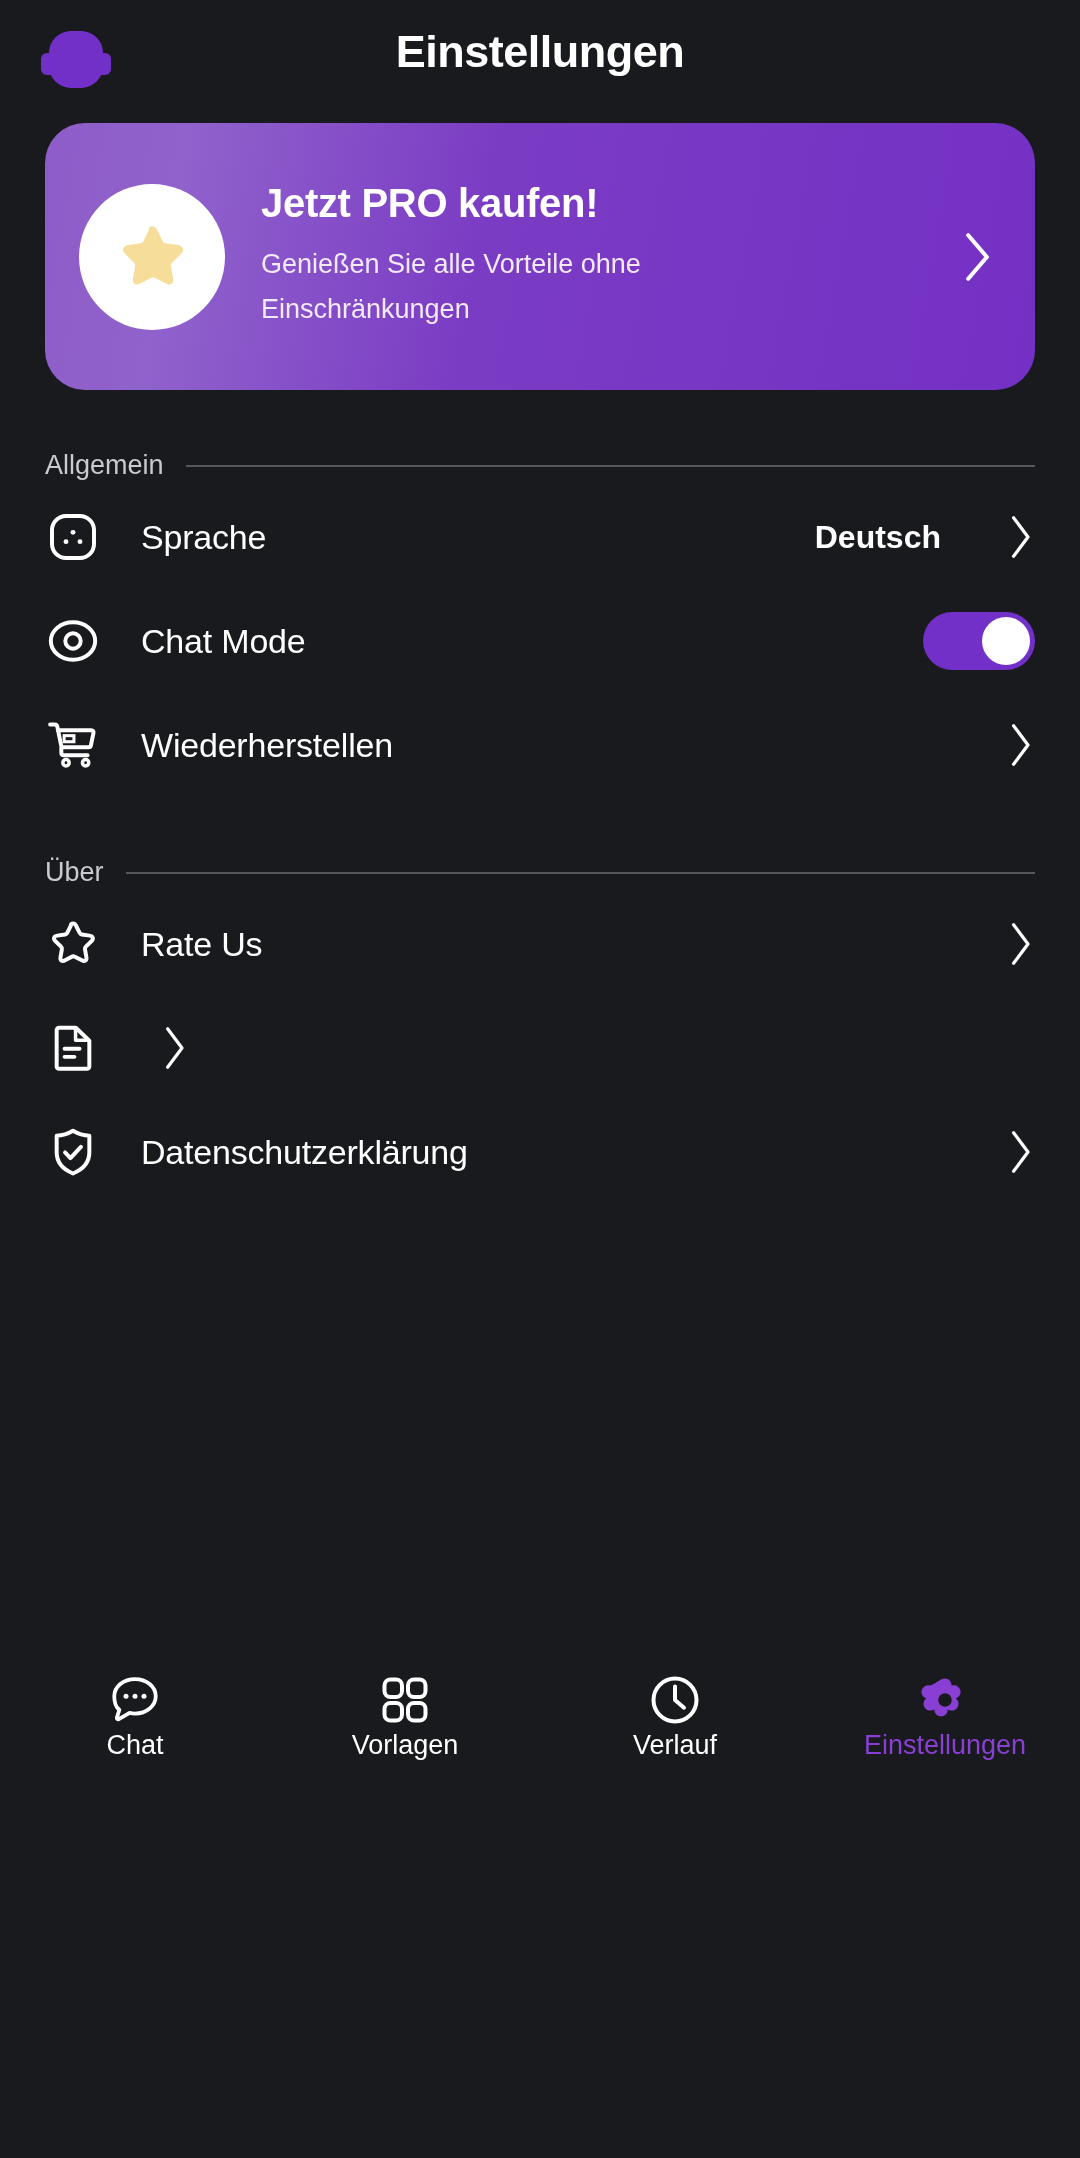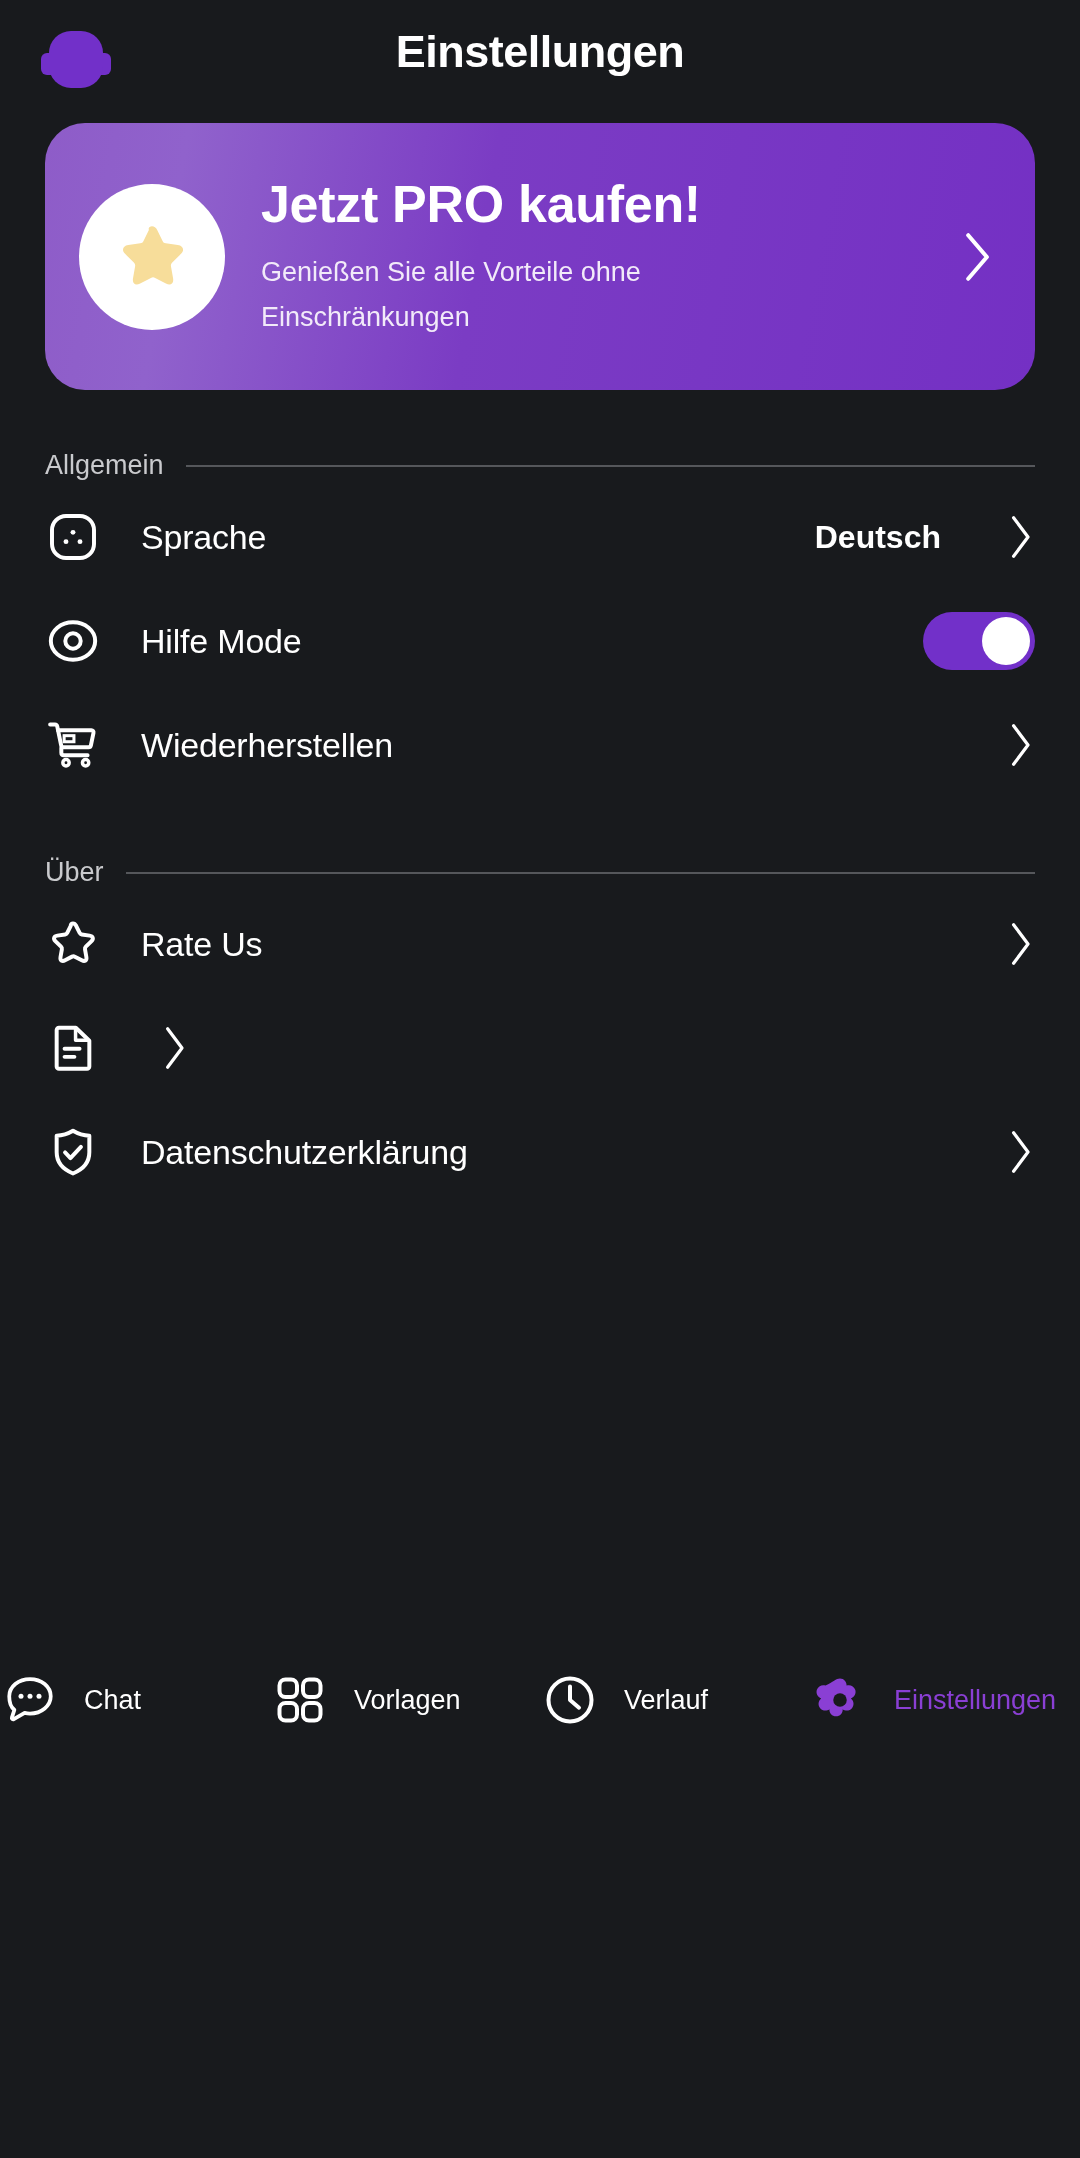--- a/index.html
+++ b/index.html
@@ -41,21 +41,21 @@
     position:relative; height:267px; border-radius:40px;
     background:linear-gradient(100deg,#8e5cc8 0%, #9062cc 14%, #7b3cc4 44%, #7430c4 100%);
     display:flex; align-items:center; padding:0 34px; overflow:hidden;
   }
   .banner-star-circle {
     flex:none; width:146px; height:146px; border-radius:50%;
     background:#ffffff; display:flex; align-items:center; justify-content:center;
   }
   .banner-text { flex:1; padding-left:36px; padding-right:10px; }
   .banner-title {
-    color:#ffffff; font-size:52px; font-weight:bold; letter-spacing:-0.3px;
+    color:#ffffff; font-size:40px; font-weight:bold; letter-spacing:-0.3px;
     margin-bottom:16px;
   }
   .banner-sub {
     color:#f2eaf9; font-size:27px; font-weight:400; line-height:1.65;
     max-width:450px;
   }
   .banner-chev { flex:none; width:50px; display:flex; align-items:center; justify-content:center; }
 
   
   .content { flex:1; padding:0 45px; }
@@ -83,21 +83,21 @@
     position:absolute; top:5px; right:5px; width:48px; height:48px;
     border-radius:50%; background:#ffffff;
   }
 
   
   .bottomnav {
     flex:none; height:168px; display:flex; align-items:flex-start;
     padding-top:28px; background:#181a1d;
   }
   .navitem {
-    flex:1; display:flex; flex-direction:row; align-items:center; gap:24px;
+    flex:1; display:flex; flex-direction:column; align-items:center; gap:0;
   }
   .navitem .nlabel { font-size:27px; color:#ffffff; font-weight:400; }
   .navitem.active .nlabel { color:#8a3fd4; }
 
   svg { display:block; }
 </style>
 </head>
 <body>
 
 <div class="screen">
@@ -155,21 +155,21 @@
       </span>
     </div>
 
     <div class="row">
       <span class="ico">
         <svg width="56" height="56" viewBox="0 0 24 24">
           <ellipse cx="12" cy="12" rx="9.5" ry="8" fill="none" stroke="#ffffff" stroke-width="1.7"></ellipse>
           <ellipse cx="12" cy="12" rx="3.3" ry="3.3" fill="none" stroke="#ffffff" stroke-width="1.7"></ellipse>
         </svg>
       </span>
-      <span class="label">Hilfe Mode</span>
+      <span class="label">Chat Mode</span>
       <span class="toggle">
         <span class="knob"></span>
       </span>
     </div>
 
 
     <div class="row">
       <span class="ico">
         <svg width="56" height="56" viewBox="0 0 24 24">
           <path d="M2.2 3.2h2.1c.5 0 .85.33.95.82l.35 1.7" fill="none" stroke="#ffffff" stroke-width="1.7" stroke-linecap="round"></path>

